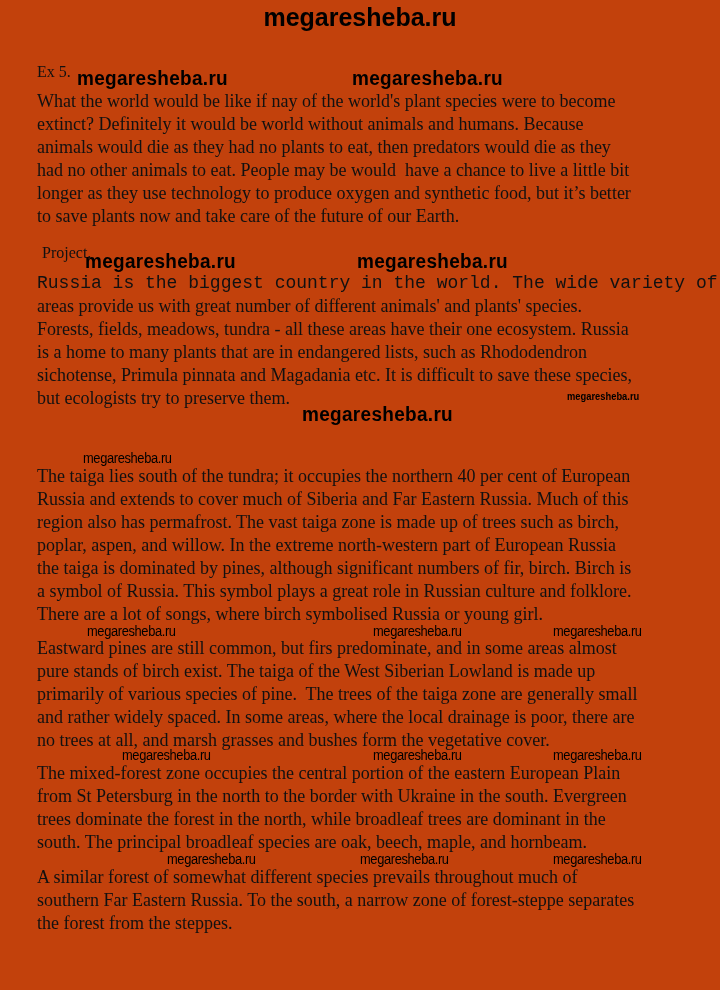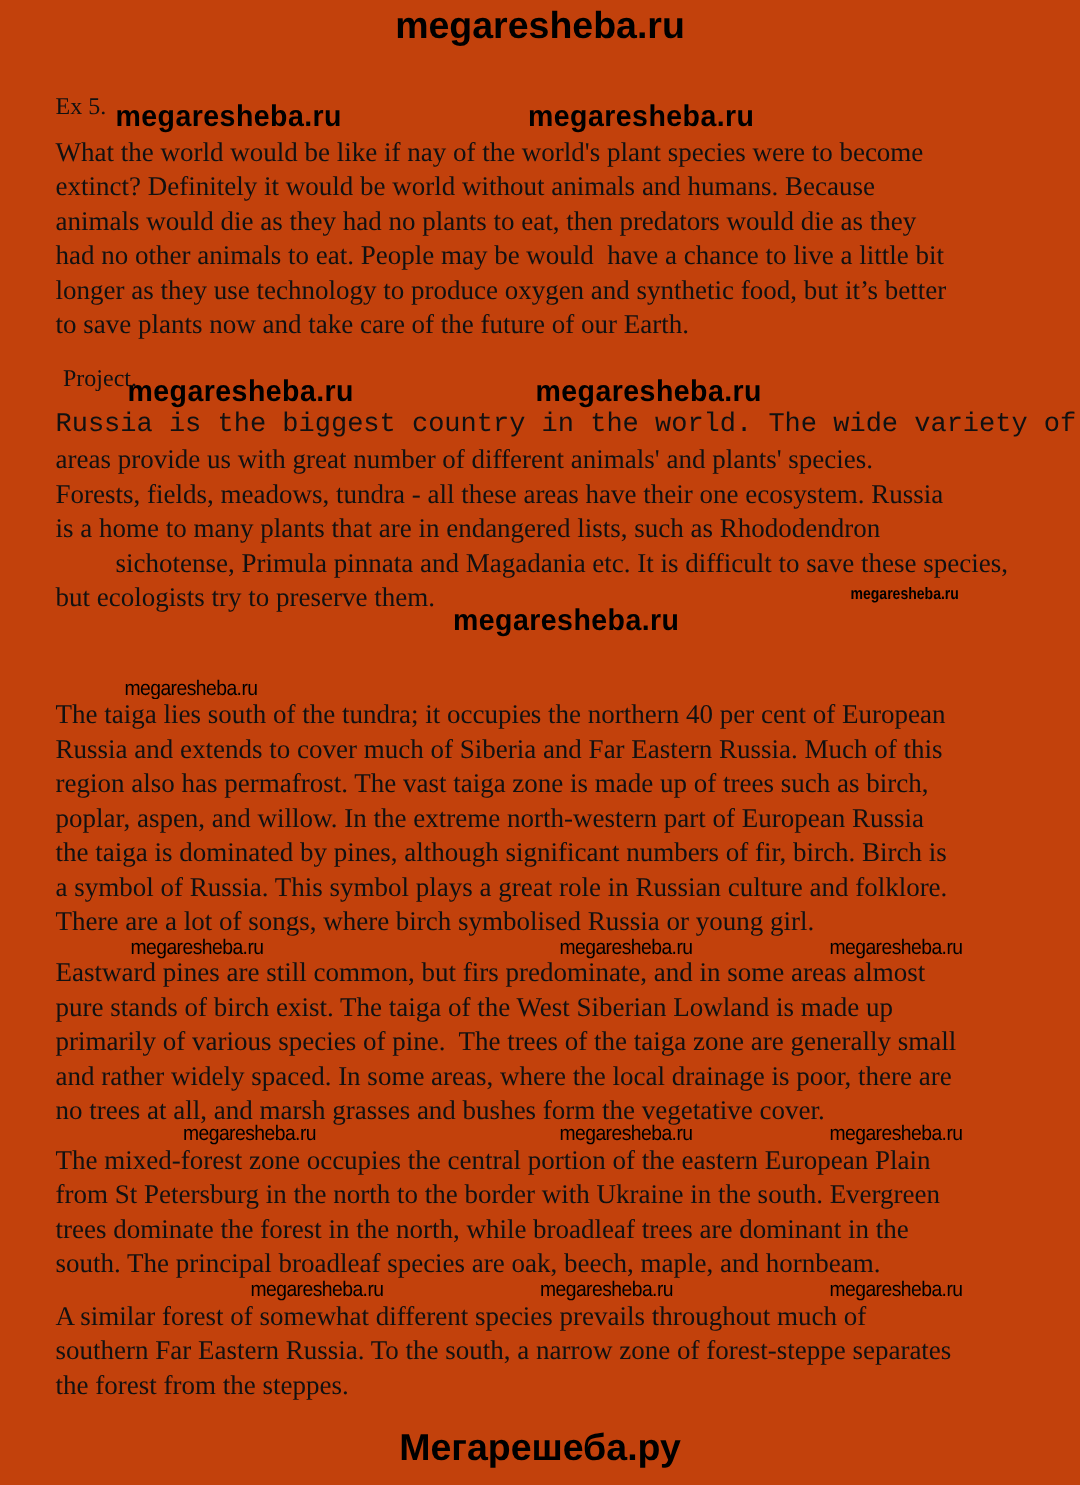--- a/index.html
+++ b/index.html
@@ -40,21 +40,21 @@
 
   <div class="small-label" style="left:42px;top:243px;">Project.</div>
   <div class="wm big" style="left:85px;top:251px;">megaresheba.ru</div>
   <div class="wm big" style="left:357px;top:251px;">megaresheba.ru</div>
 
   <div>
     <div class="line" style="top:272px;font-family:Liberation Mono, monospace;">Russia is the biggest country in the world. The wide variety of climates and natural</div>
     <div class="line" style="top:295px;">areas provide us with great number of different animals' and plants' species.</div>
     <div class="line" style="top:318px;">Forests, fields, meadows, tundra - all these areas have their one ecosystem. Russia</div>
     <div class="line" style="top:341px;">is a home to many plants that are in endangered lists, such as Rhododendron</div>
-    <div class="line" style="top:364px;margin-left:40px;">sichotense, Primula pinnata and Magadania etc. It is difficult to save these species,</div>
+    <div class="line" style="top:364px;">sichotense, Primula pinnata and Magadania etc. It is difficult to save these species,</div>
     <div class="line" style="top:387px;">but ecologists try to preserve them.</div>
   </div>
   <div class="wm tiny" style="left:567px;top:390px;">megaresheba.ru</div>
   <div class="wm big" style="left:302px;top:404px;">megaresheba.ru</div>
 
   <div class="wm small" style="left:83px;top:450px;">megaresheba.ru</div>
 
   <div>
     <div class="line" style="top:465px;">The taiga lies south of the tundra; it occupies the northern 40 per cent of European</div>
     <div class="line" style="top:488px;">Russia and extends to cover much of Siberia and Far Eastern Russia. Much of this</div>
@@ -88,14 +88,13 @@
   <div class="wm small" style="left:167px;top:851px;">megaresheba.ru</div>
   <div class="wm small" style="left:360px;top:851px;">megaresheba.ru</div>
   <div class="wm small" style="left:553px;top:851px;">megaresheba.ru</div>
 
   <div>
     <div class="line" style="top:866px;">A similar forest of somewhat different species prevails throughout much of</div>
     <div class="line" style="top:889px;">southern Far Eastern Russia. To the south, a narrow zone of forest-steppe separates</div>
     <div class="line" style="top:912px;">the forest from the steppes.</div>
   </div>
 
-  <div class="hdr bottom">Мегарешеба.ру</div>
 </div>
 
 </body></html>

